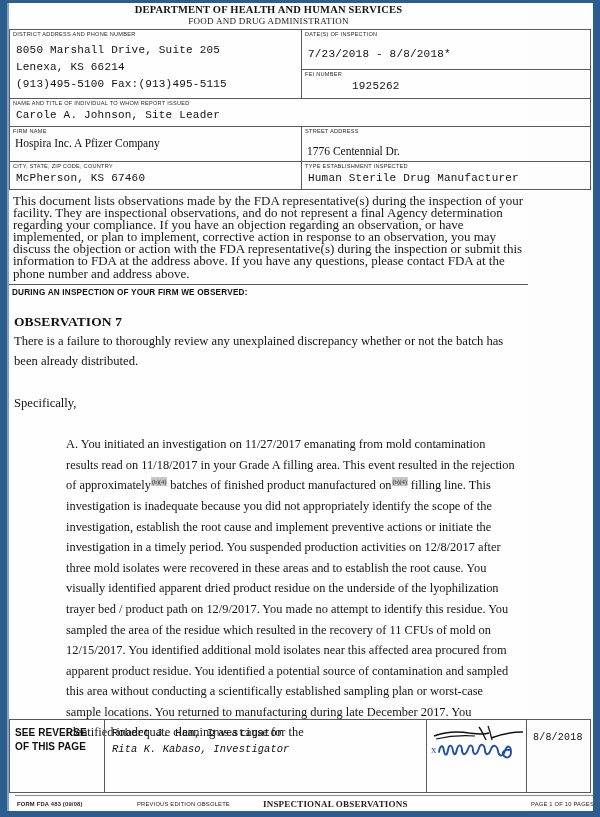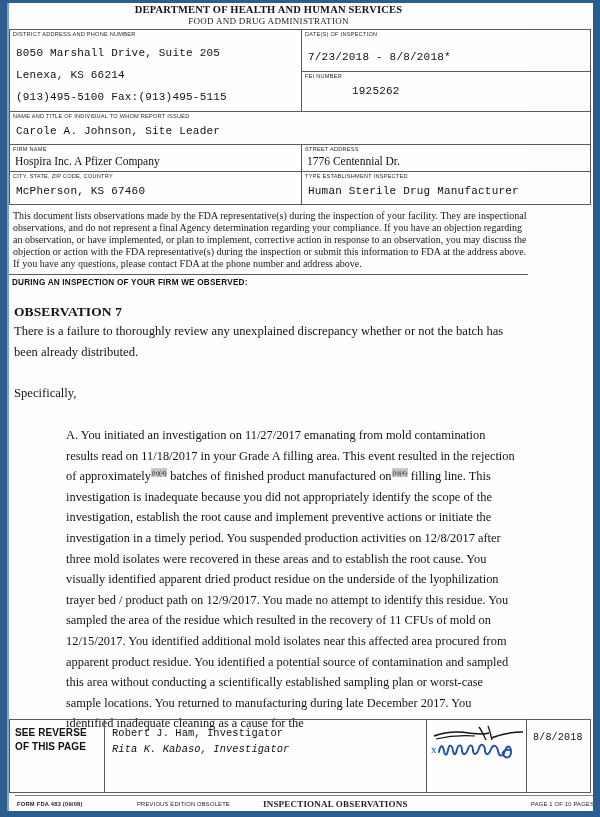--- a/index.html
+++ b/index.html
@@ -81,35 +81,35 @@
     padding: 1px 0 0 3px;
     line-height: 7px;
     white-space: nowrap;
     text-transform: uppercase;
   }
   .fval-mono {
     font-family: "Liberation Mono", monospace;
     font-size: 11px;
     color: #101010;
     padding: 2px 0 3px 6px;
-    line-height: 22px;
+    line-height: 17px;
     letter-spacing: 0.2px;
   }
   .fval-serif {
     font-family: "Liberation Serif", serif;
     font-size: 11.5px;
     color: #101010;
     padding: 1px 0 3px 5px;
     line-height: 15px;
   }
 
   
   .notice {
     font-family: "Liberation Serif", serif;
-    font-size: 10px;
+    font-size: 13px;
     line-height: 12.1px;
     color: #181818;
     padding: 5px 0 4px 4px;
     text-align: left;
   }
 
   .observed-bar {
     font-family: "Liberation Sans", sans-serif;
     font-weight: bold;
     font-size: 8.2px;
@@ -289,21 +289,21 @@
             <div class="fval-mono" style="padding-top:0px;padding-bottom:2px;">Carole A. Johnson, Site Leader</div>
           </td>
         </tr>
         <tr>
           <td>
             <div class="flabel">FIRM NAME</div>
             <div class="fval-serif" style="padding-bottom:2px;">Hospira Inc. A Pfizer Company</div>
           </td>
           <td>
             <div class="flabel">STREET ADDRESS</div>
-            <div class="fval-serif" style="padding-bottom:2px;">1776 Centennial Dr.</div>
+            <div class="fval-serif" style="padding-bottom:2px;margin-top:8px;">1776 Centennial Dr.</div>
           </td>
         </tr>
         <tr>
           <td>
             <div class="flabel">CITY, STATE, ZIP CODE, COUNTRY</div>
             <div class="fval-mono" style="padding-top:0px;padding-bottom:2px;">McPherson, KS 67460</div>
           </td>
           <td>
             <div class="flabel">TYPE ESTABLISHMENT INSPECTED</div>
             <div class="fval-mono" style="padding-top:0px;padding-bottom:2px;">Human Sterile Drug Manufacturer</div>

